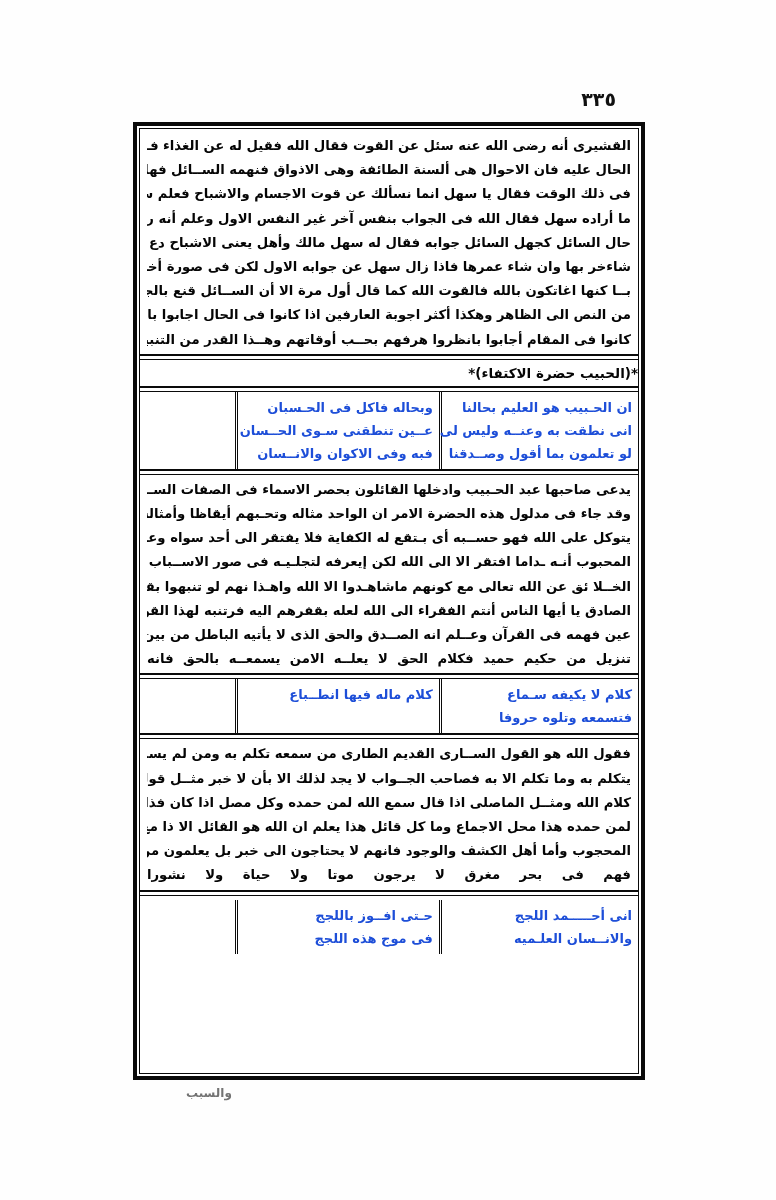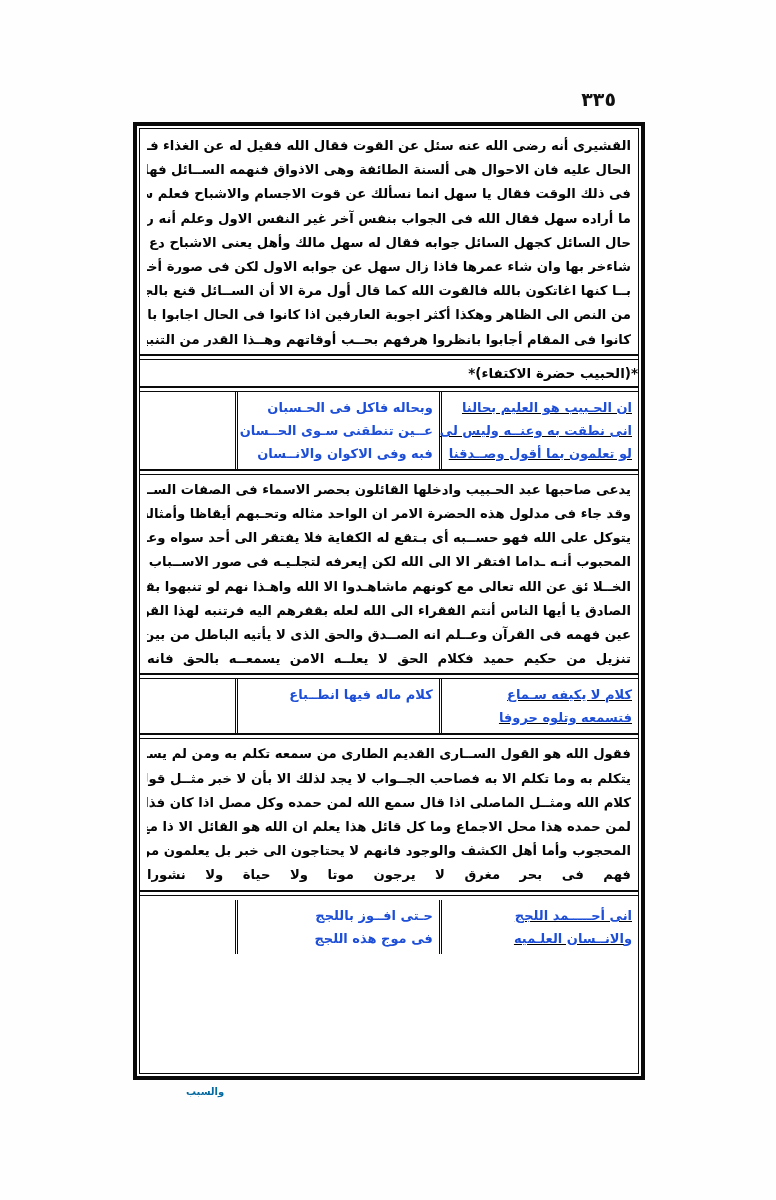--- a/index.html
+++ b/index.html
@@ -98,21 +98,20 @@
     box-sizing:border-box;
   }
   .vt-col{
     box-sizing:border-box;
     padding:4px 6px 4px 6px;
     direction:rtl;
   }
   .vt-col.right{
     width:40%;
     border-left:3px double #0a0a0a;
-    text-decoration:underline;
   }
   .vt-col.left{
     width:41%;
     border-left:3px double #0a0a0a;
   }
   .vt-col.pad{
     width:19%;
   }
   .vline{
     display:flex;
@@ -123,23 +122,23 @@
     font-weight:600;
     color:#1d4ed8;
     letter-spacing:-0.2px;
   }
 
   
   .catchword{
     position:absolute;
     left:186px;top:1086px;
     direction:rtl;
-    font-size:10px;
+    font-size:12px;
     font-weight:700;
-    color:#0369a1;
+    color:#737373;
     letter-spacing:0.5px;
   }
 </style>
 </head>
 <body>
 
 <div class="page">
 
   <div class="folio">٣٣٥</div>
 

